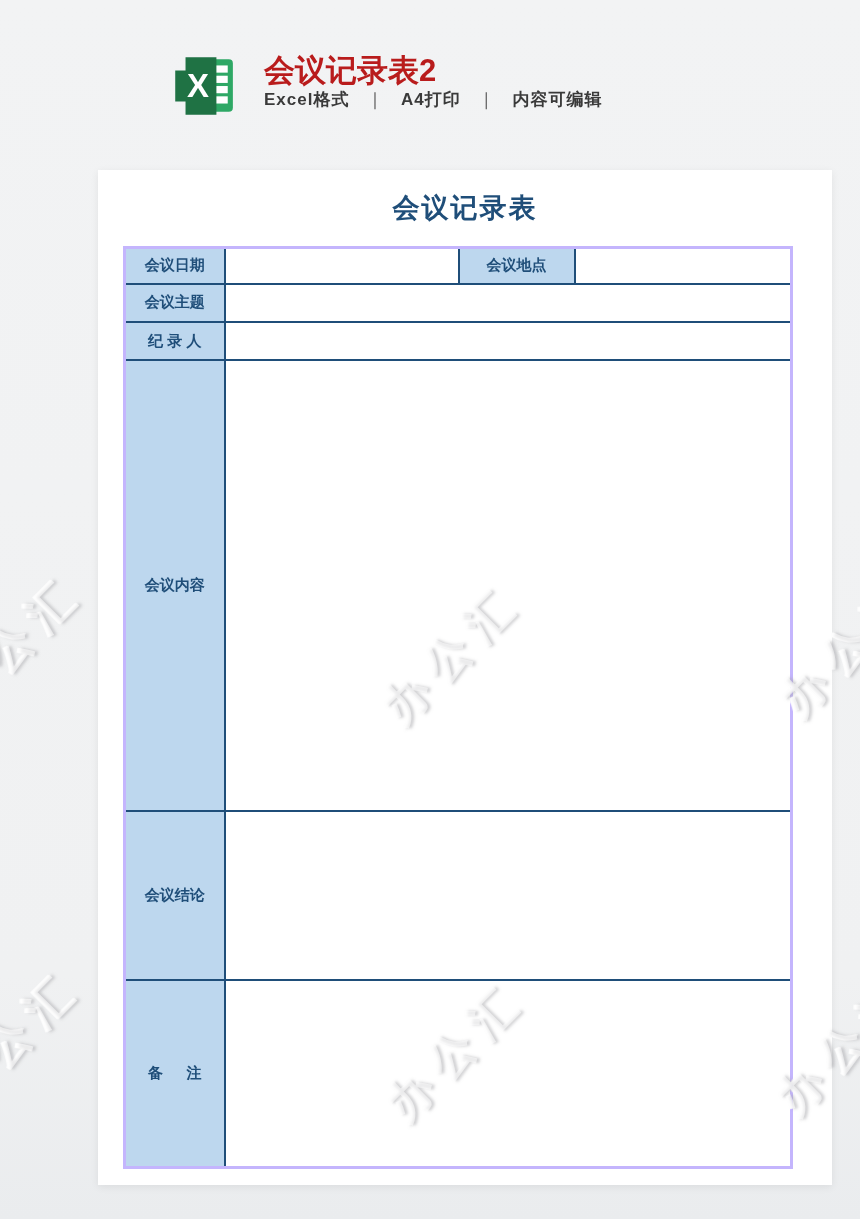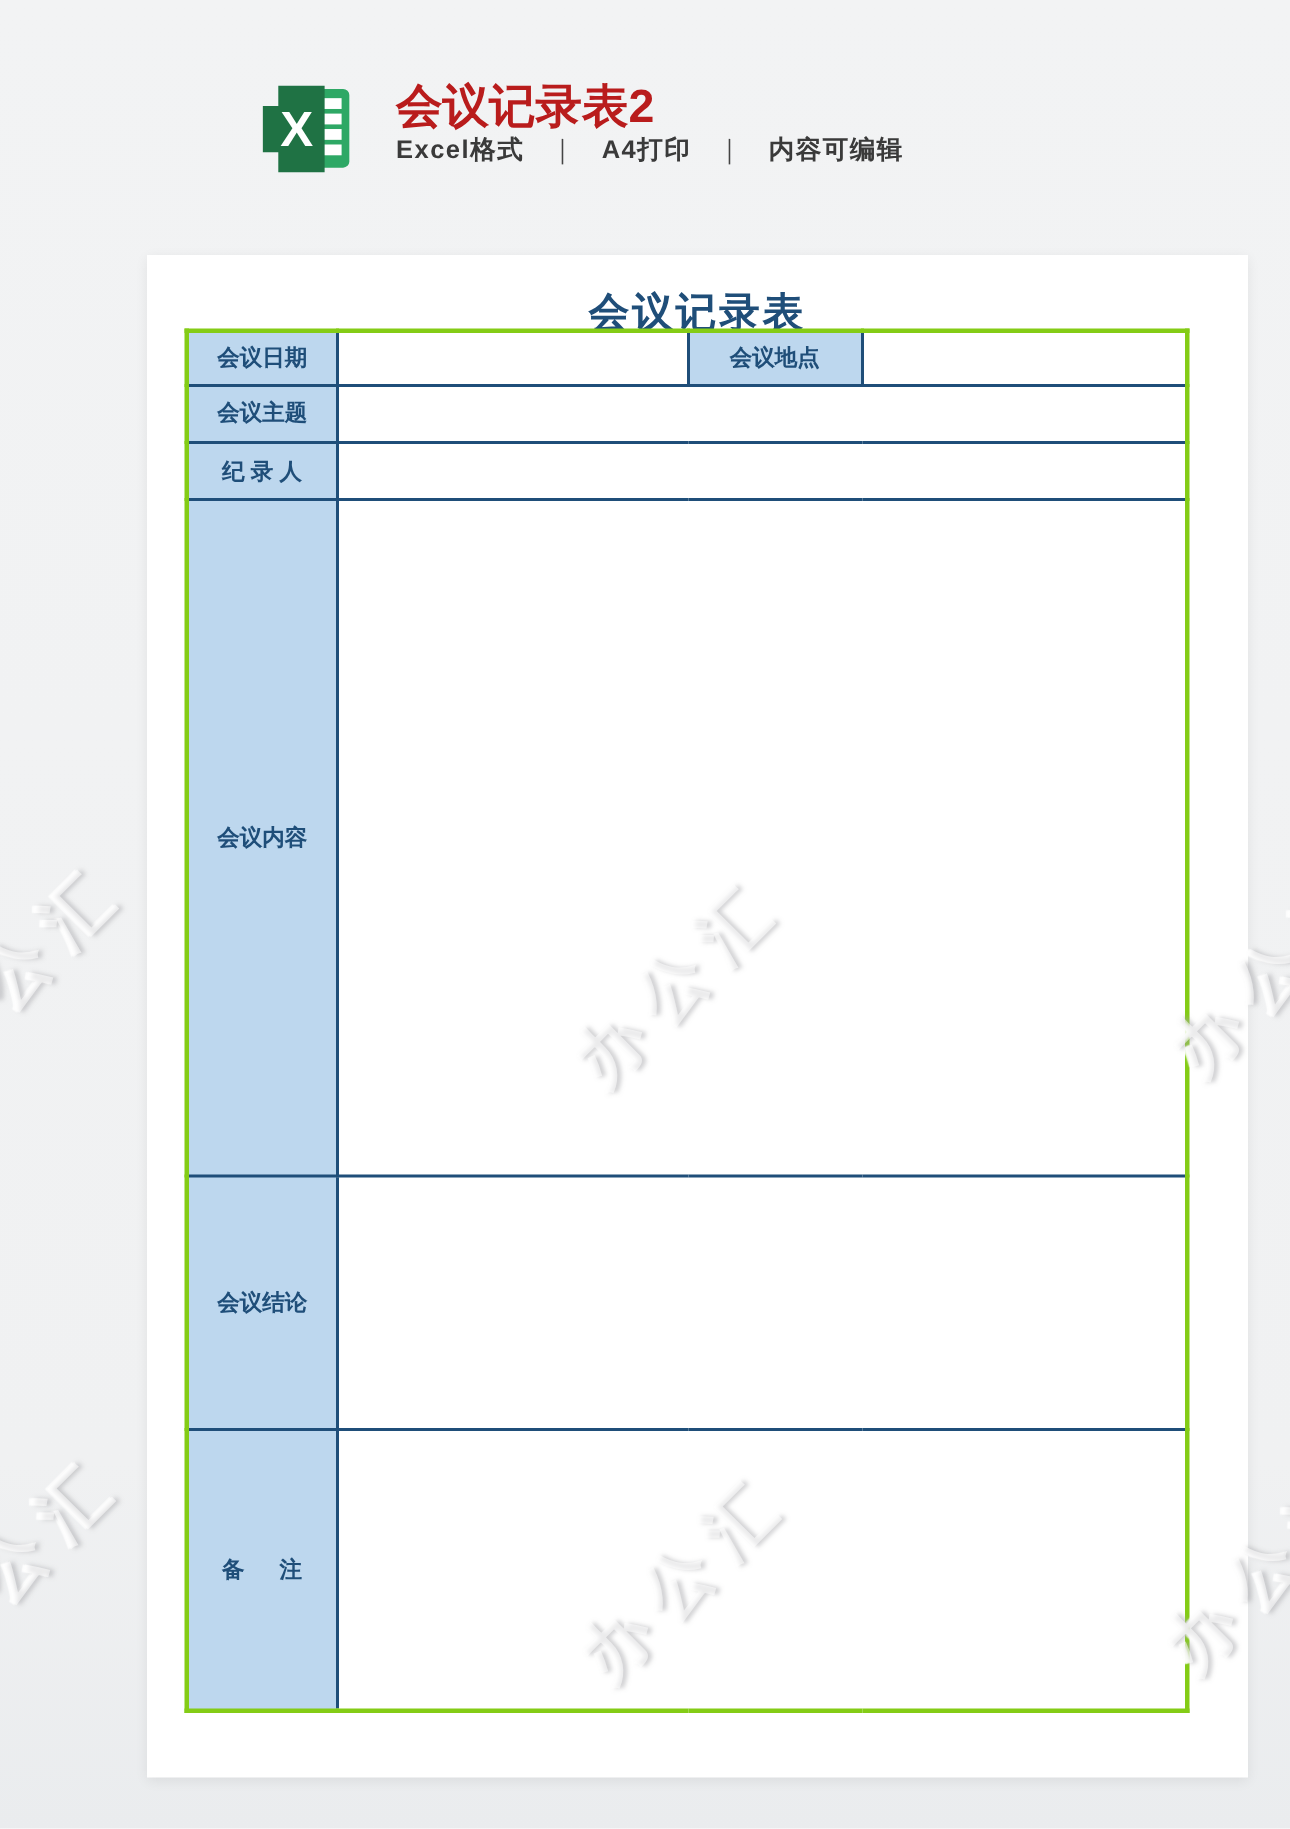--- a/index.html
+++ b/index.html
@@ -27,24 +27,24 @@
     margin-left:35px;
   }
   .doc-title {
     position:absolute; top:20px; left:0; width:100%;
     text-align:center; font-size:27px; font-weight:bold; color:#1f4e79;
     letter-spacing:2px;
   }
 
   
   table.record-table {
-    position:absolute; left:25px; top:49px;
+    position:absolute; left:25px; top:76px;
     width:667px; height:923px;
     border-collapse:collapse; table-layout:fixed;
-    border:3px solid #84cc16;
+    border:3px solid #c4b5fd;
   }
   .record-table td { border:2px solid #1f4e79; padding:0; }
   .record-table td.label {
     background:#bdd7ee; color:#1f4e79; font-weight:bold; font-size:15px;
     text-align:center; vertical-align:middle; white-space:pre;
   }
   .record-table td.value { background:#ffffff; }
   col.c1 { width:100px; } col.c2 { width:234px; } col.c3 { width:116px; } col.c4 { width:217px; }
   tr.r1 { height:35px; } tr.r2 { height:36px; } tr.r3 { height:37px; } tr.r4 { height:37px; }
   tr.r5 { height:436px; } tr.r6 { height:163px; } tr.r7 { height:181px; }

